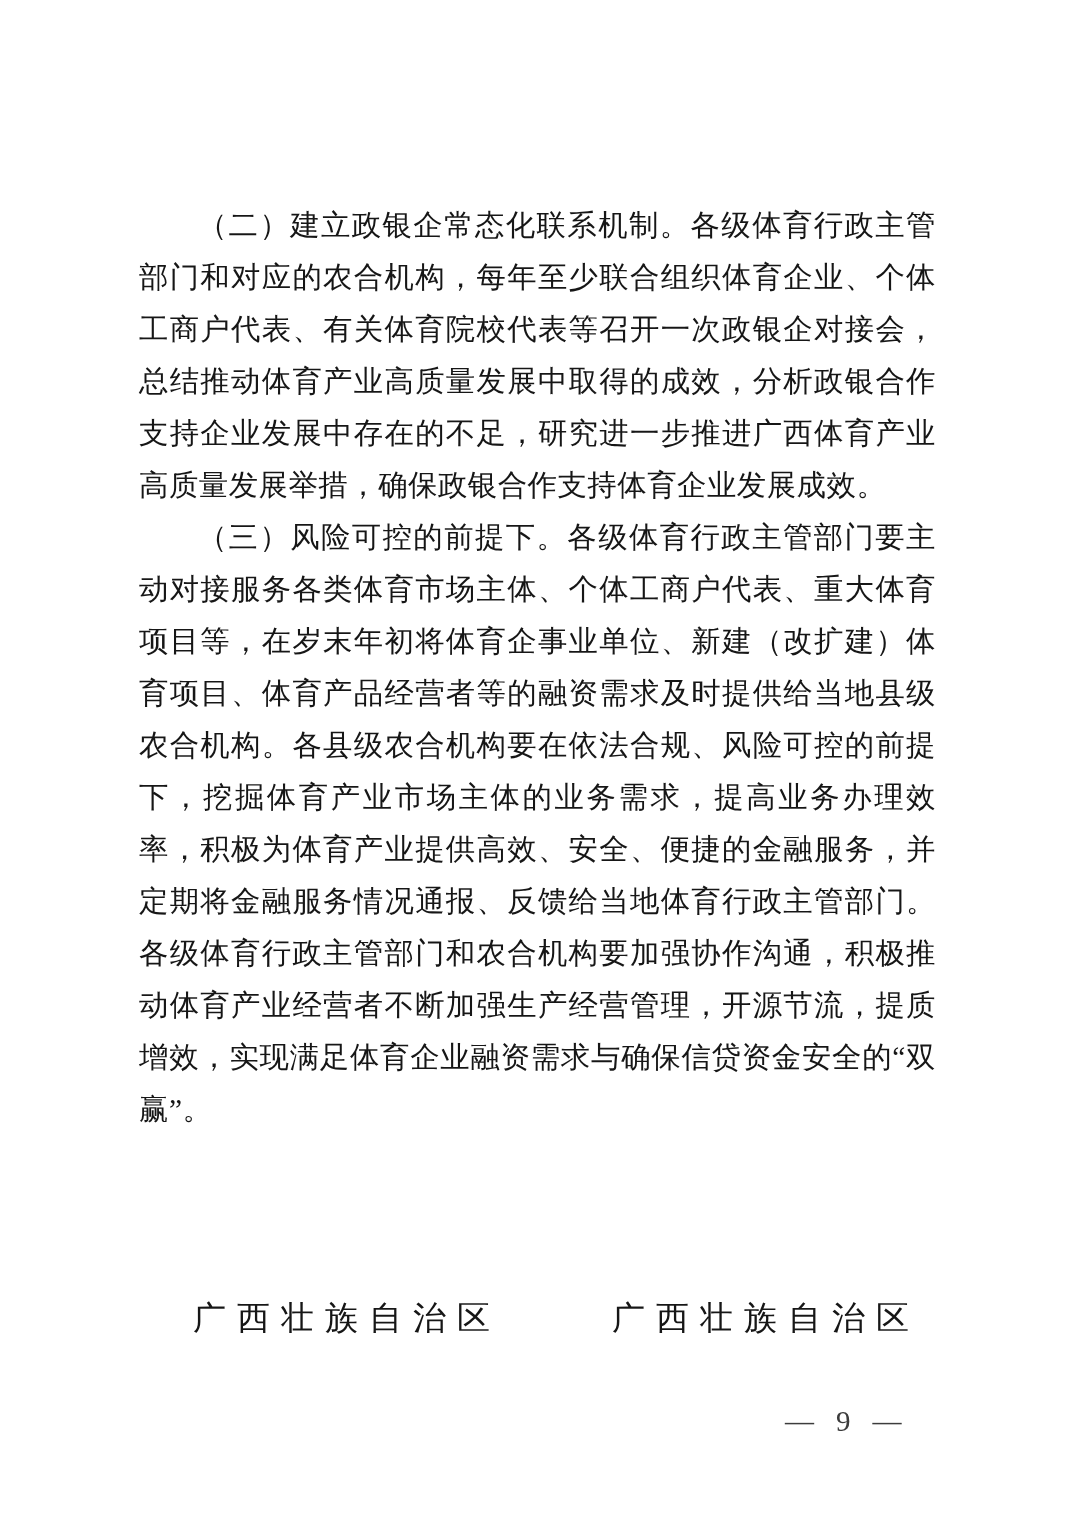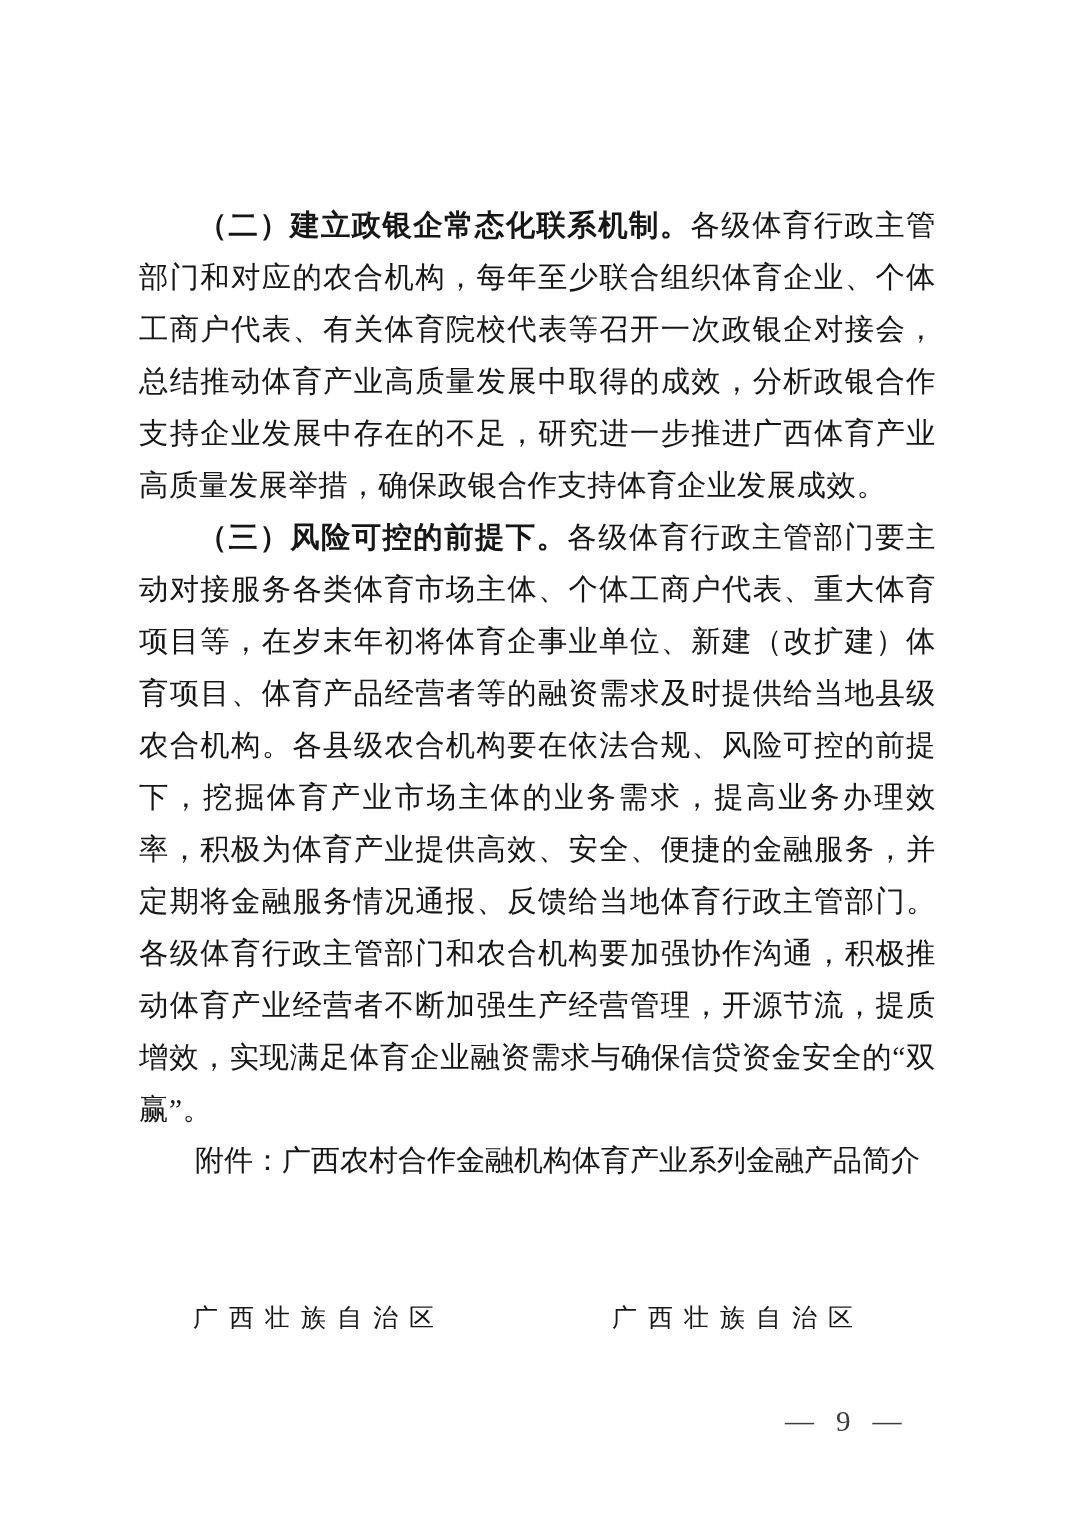--- a/index.html
+++ b/index.html
@@ -25,40 +25,40 @@
     line-height: 52px;
     text-align: justify;
     text-justify: inter-character;
     letter-spacing: 0.5px;
   }
   .body-text p {
     margin: 0;
     text-indent: 2em;
   }
   .lead {
-    font-weight: bold;
+    font-weight: normal;
   }
   .attachment {
     position: absolute;
     left: 195px;
     top: 1142px;
     font-size: 29px;
     line-height: 36px;
     white-space: nowrap;
   }
   .signature-line {
     position: absolute;
     top: 1300px;
     left: 0;
     width: 100%;
     height: 40px;
   }
   .signature {
     position: absolute;
-    font-size: 25px;
+    font-size: 33px;
     line-height: 36px;
     letter-spacing: 11px;
     white-space: nowrap;
   }
   .signature.sig-left  { left: 193px; }
   .signature.sig-right { left: 612px; }
   .page-number {
     position: absolute;
     left: 785px;
     top: 1406px;
@@ -73,21 +73,20 @@
 </head>
 <body>
 
 <div class="page">
 
   <div class="body-text">
     <p><span class="lead">（二）建立政银企常态化联系机制。</span><span>各级体育行政主管部门和对应的农合机构，每年至少联合组织体育企业、个体工商户代表、有关体育院校代表等召开一次政银企对接会，总结推动体育产业高质量发展中取得的成效，分析政银合作支持企业发展中存在的不足，研究进一步推进广西体育产业高质量发展举措，确保政银合作支持体育企业发展成效。</span></p>
     <p><span class="lead">（三）风险可控的前提下。</span><span>各级体育行政主管部门要主动对接服务各类体育市场主体、个体工商户代表、重大体育项目等，在岁末年初将体育企事业单位、新建（改扩建）体育项目、体育产品经营者等的融资需求及时提供给当地县级农合机构。各县级农合机构要在依法合规、风险可控的前提下，挖掘体育产业市场主体的业务需求，提高业务办理效率，积极为体育产业提供高效、安全、便捷的金融服务，并定期将金融服务情况通报、反馈给当地体育行政主管部门。各级体育行政主管部门和农合机构要加强协作沟通，积极推动体育产业经营者不断加强生产经营管理，开源节流，提质增效，实现满足体育企业融资需求与确保信贷资金安全的“双赢”。</span></p>
   </div>
 
-  <div class="attachment"><span>附件：</span><span>广西农村合作金融机构体育产业系列金融产品简介</span></div>
 
   <div class="signature-line">
     <span class="signature sig-left">广西壮族自治区</span>
     <span class="signature sig-right">广西壮族自治区</span>
   </div>
 
   <div class="page-number">
     <span>—</span>
     <span>9</span>
     <span>—</span>

